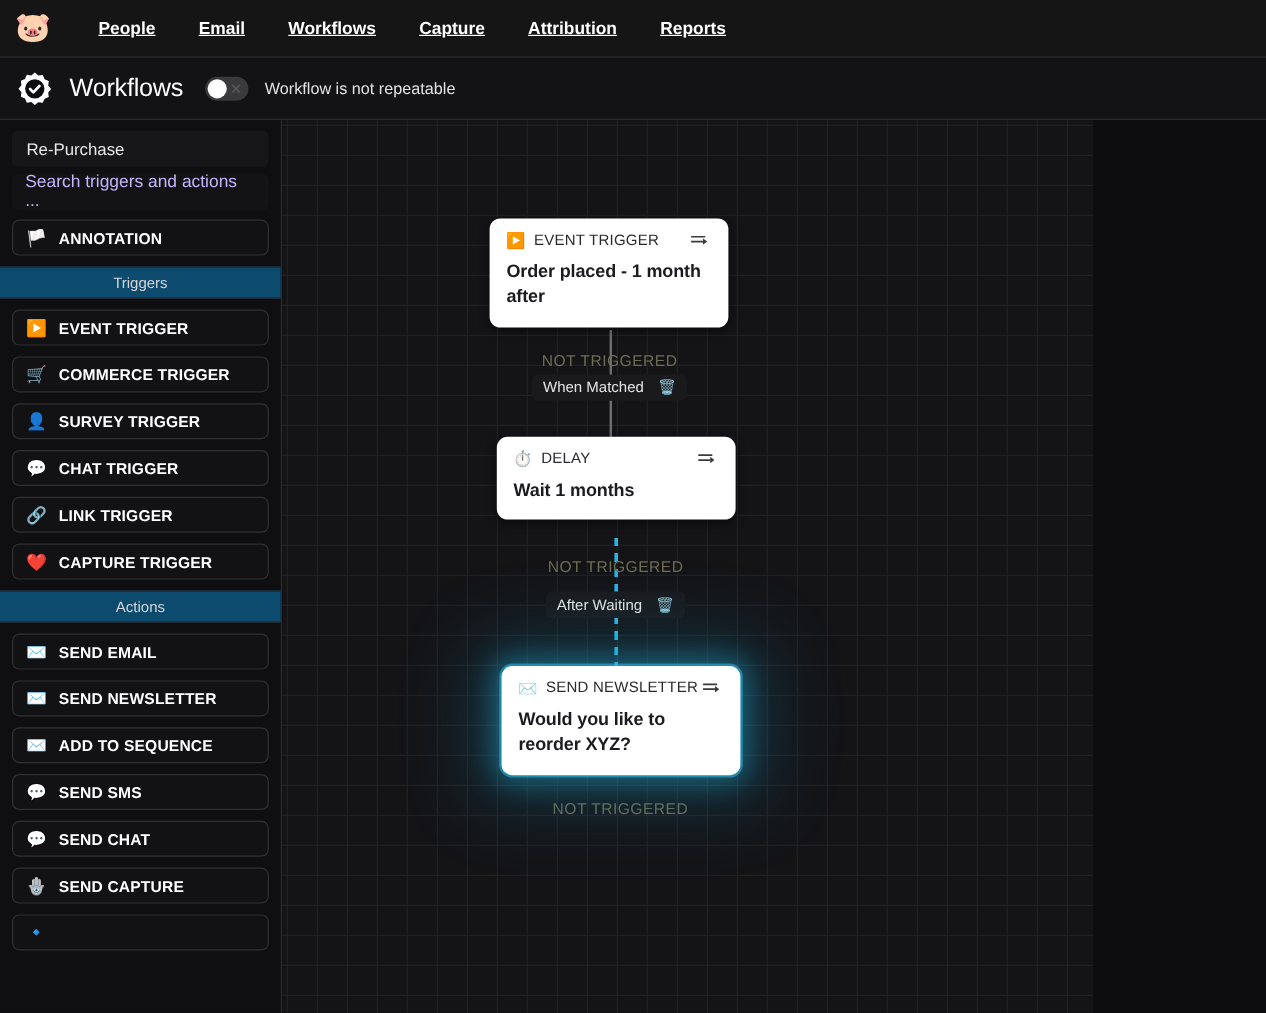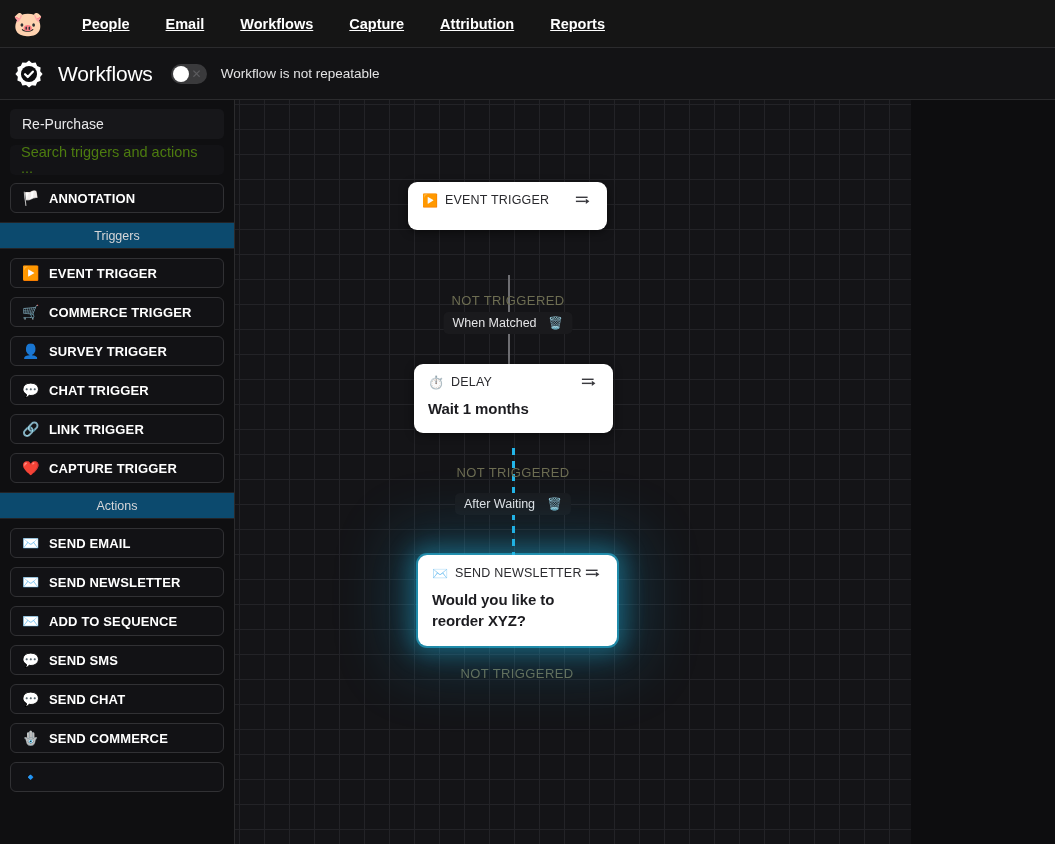--- a/index.html
+++ b/index.html
@@ -97,21 +97,21 @@
     padding: 0 11px;
     font-size: 14px; color: #e8e8ea;
     background: #17171a; border-radius: 5px;
     border: 1px solid transparent;
     cursor: text;
   }
   .search-box {
     margin: 6px 10px 8px 10px;
     height: 30px; display: flex; align-items: center;
     padding: 0 11px;
-    font-size: 14.5px; color: #4d7c0f;
+    font-size: 14.5px; color: #c4b5fd;
     background: #131316; border-radius: 5px;
     cursor: text;
   }
   .palette-item {
     margin: 0 10px 9px 10px;
     height: 30px;
     display: flex; align-items: center;
     padding: 0 10px;
     background: #121215;
     border: 1px solid #313134;
@@ -296,21 +296,21 @@
     <div class="palette-item">
       <span class="emoji">💬</span>
       <span class="lbl">SEND SMS</span>
     </div>
     <div class="palette-item">
       <span class="emoji">💬</span>
       <span class="lbl">SEND CHAT</span>
     </div>
     <div class="palette-item">
       <span class="emoji">🪬</span>
-      <span class="lbl">SEND COMMERCE</span>
+      <span class="lbl">SEND CAPTURE</span>
     </div>
     <div class="palette-item">
       <span class="emoji">🔹</span>
       <span class="lbl"></span>
     </div>
   </div>
 
   <div class="canvas">
 
     <div class="edge" style="left:273px; top:175px; height:95px;"></div>
@@ -335,20 +335,21 @@
         <span class="nemoji">▶️</span>
         <span class="ntype">EVENT TRIGGER</span>
         <span class="nmenu">
           <svg viewBox="0 0 20 14" width="18" height="14">
             <line x1="1" y1="4" x2="14" y2="4" stroke="#3a3a3f" stroke-width="1.6"></line>
             <line x1="1" y1="8.5" x2="12" y2="8.5" stroke="#3a3a3f" stroke-width="1.6"></line>
             <path d="M12 5.5l4 3-4 3z" fill="#3a3a3f"></path>
           </svg>
         </span>
       </div>
+      <div class="node-title">Order placed - 1 month after</div>
     </div>
 
     <div class="node" style="left:179px; top:264px; width:199px;">
       <div class="node-head">
         <span class="nemoji">⏱️</span>
         <span class="ntype">DELAY</span>
         <span class="nmenu">
           <svg viewBox="0 0 20 14" width="18" height="14">
             <line x1="1" y1="4" x2="14" y2="4" stroke="#3a3a3f" stroke-width="1.6"></line>
             <line x1="1" y1="8.5" x2="12" y2="8.5" stroke="#3a3a3f" stroke-width="1.6"></line>

